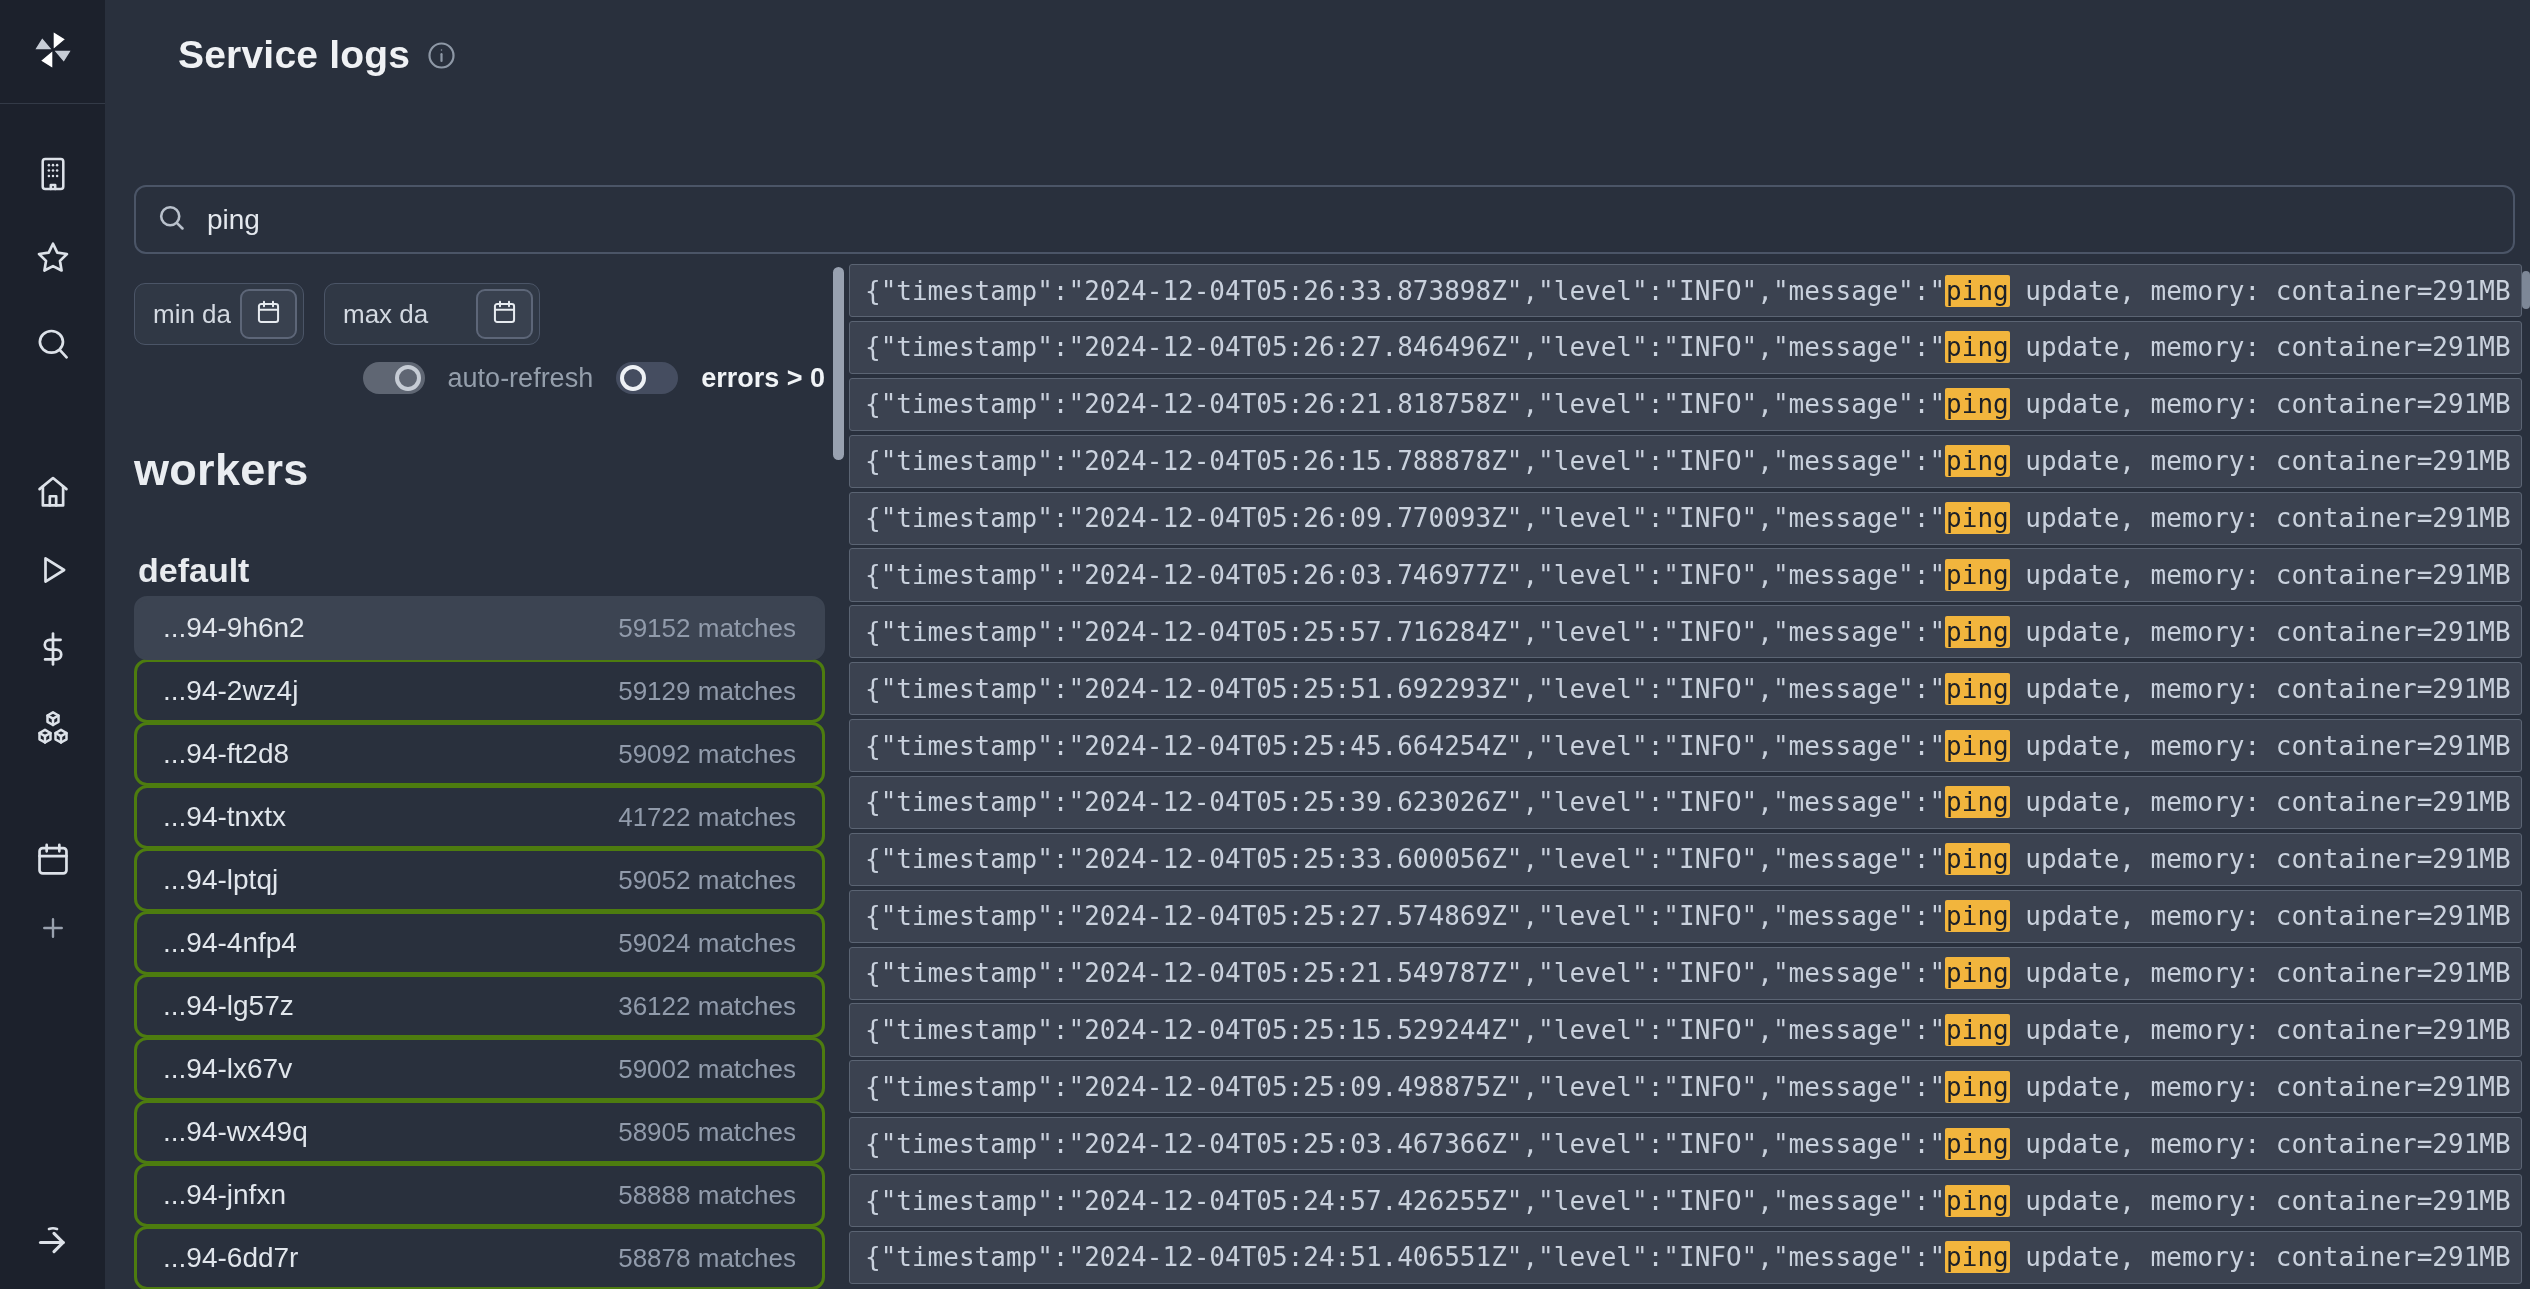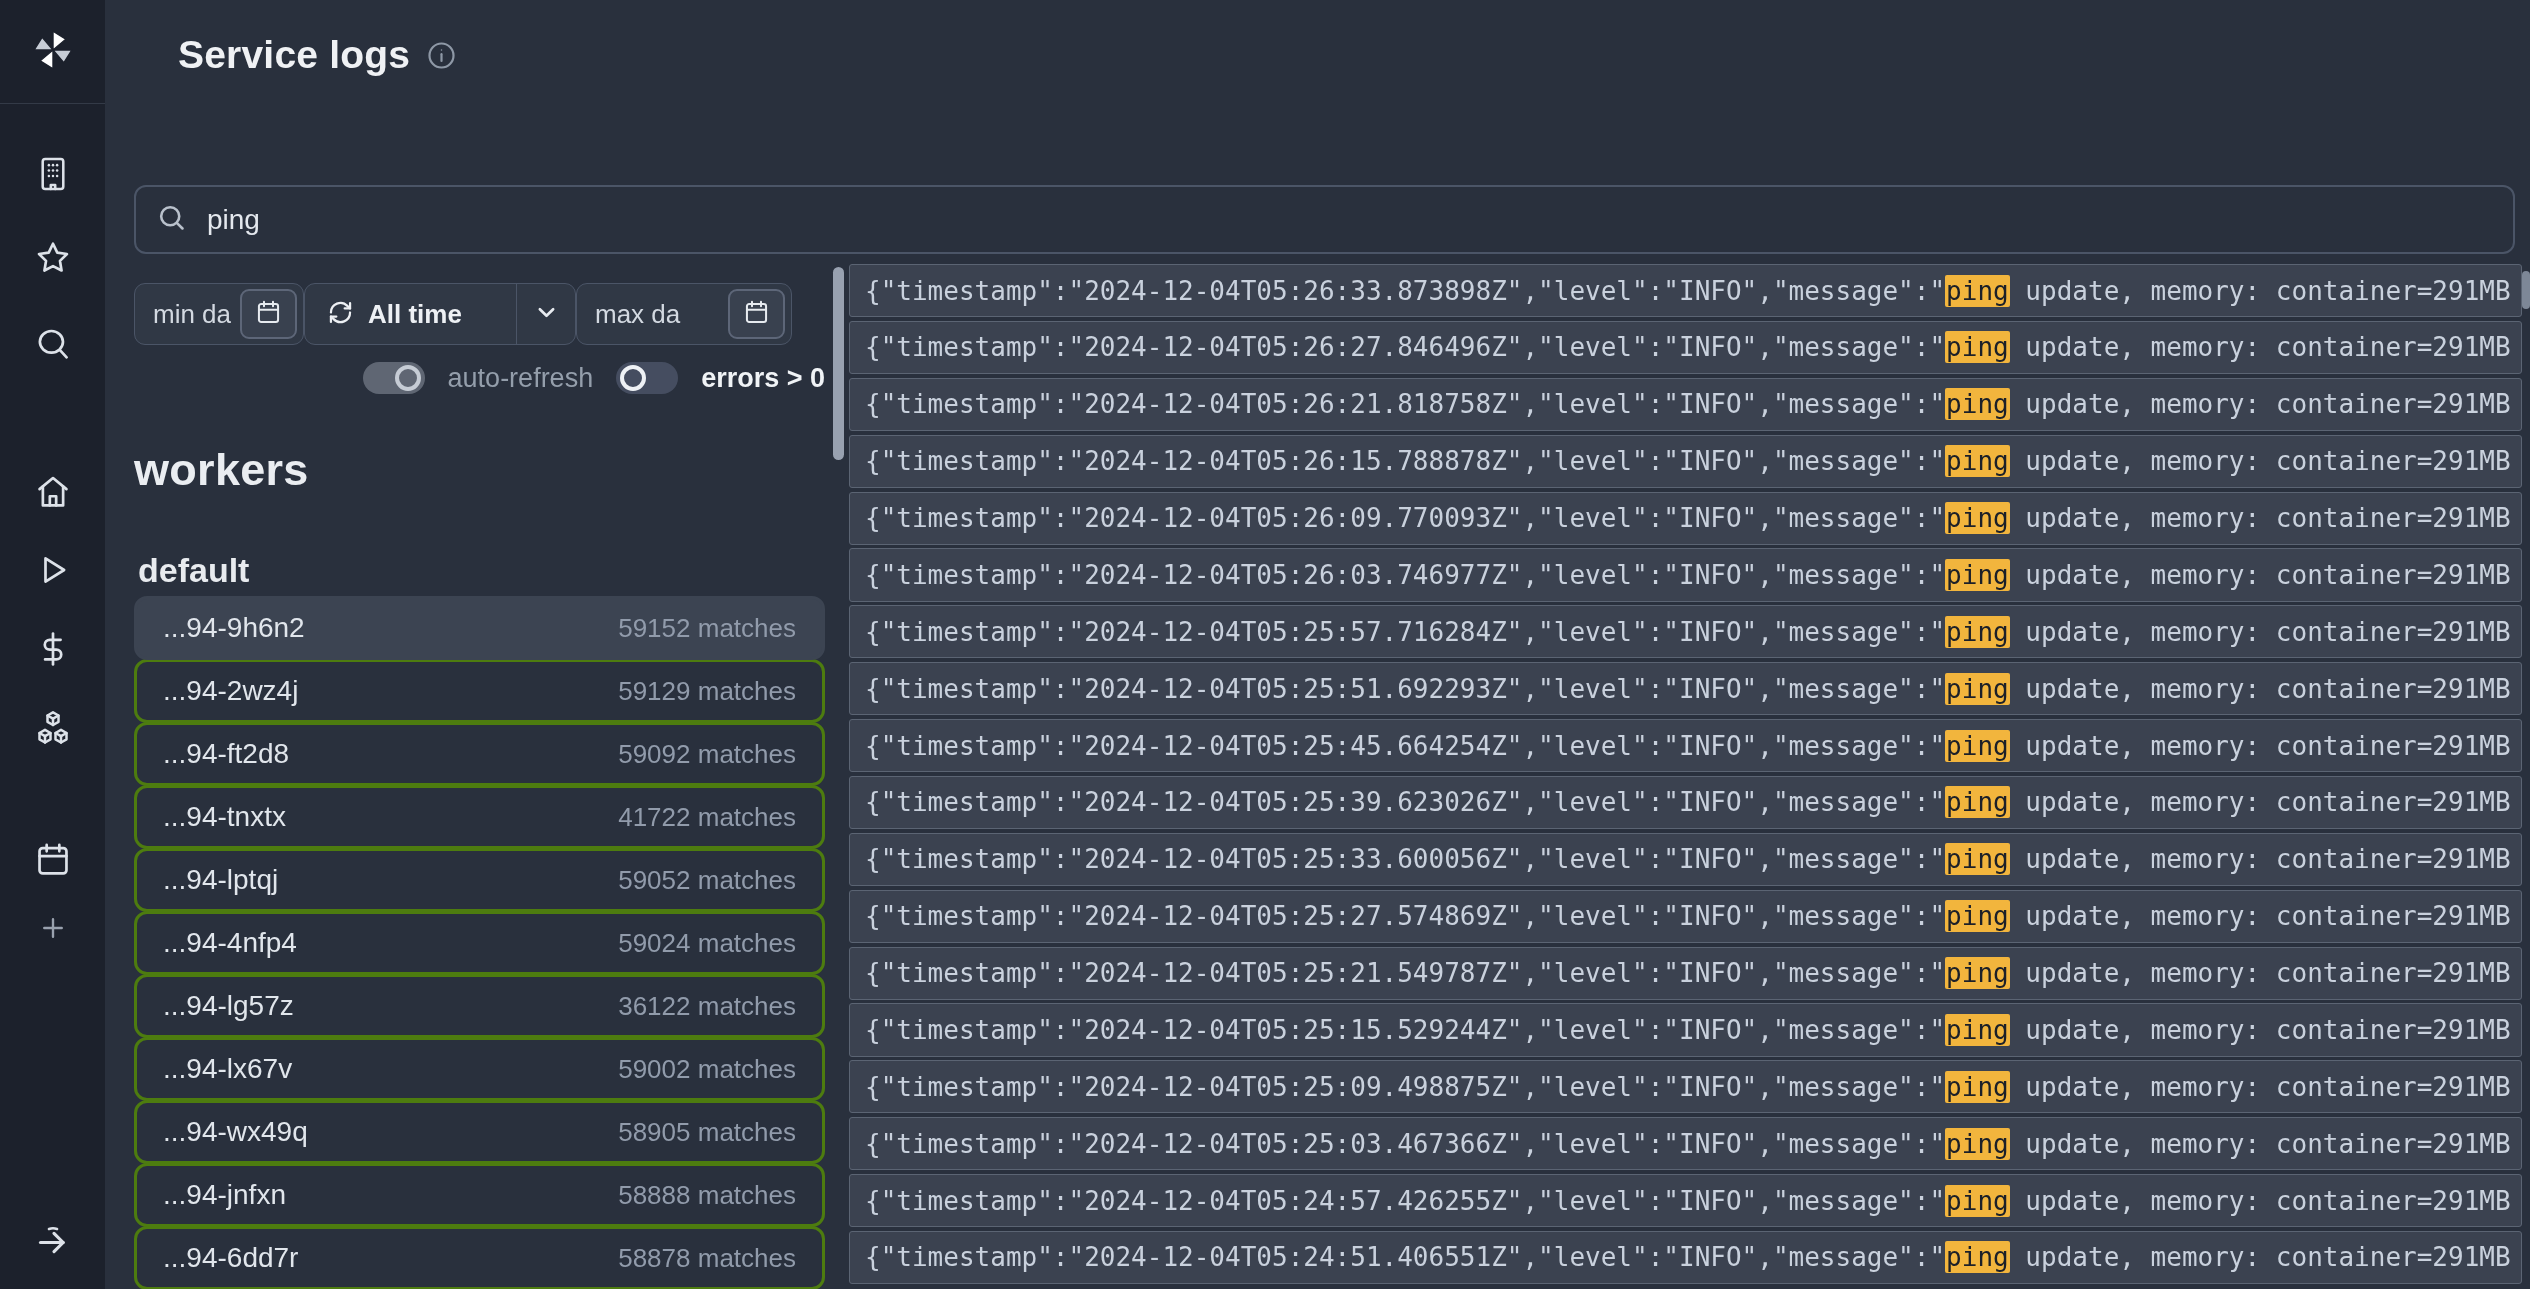--- a/index.html
+++ b/index.html
@@ -32,21 +32,21 @@
     position:absolute; left:134px; top:185px; width:2381px; height:69px;
     border:2px solid #4b5567; border-radius:12px;
     display:flex; align-items:center; padding:0 20px; gap:20px;
   }
   #searchbar svg { color:#b9c1cc; flex:none; }
   #search-input {
     flex:1; background:transparent; border:none; outline:none;
     color:#e4e8ee; font-size:28px; font-family:"Liberation Sans", sans-serif;
   }
   
-  #filter-row { position:absolute; left:134px; top:283px; height:62px; display:flex; gap:0; }
+  #filter-row { position:absolute; left:134px; top:283px; height:62px; display:flex; gap:20px; }
   .fbtn {
     height:62px; background:#303845; border:1px solid #4b5567; border-radius:11px;
     display:flex; align-items:center; color:#d3d9e1; cursor:pointer; overflow:hidden;
   }
   .date-btn { width:170px; padding:0 6px 0 18px; justify-content:space-between; }
   .date-btn .dlabel { font-size:26px; white-space:nowrap; overflow:hidden; flex:1; }
   .cal-btn {
     flex:none; width:57px; height:50px; border:2px solid #5d6678; border-radius:9px;
     background:#39414f; display:flex; align-items:center; justify-content:center; color:#e7ebf0;
   }
@@ -252,41 +252,20 @@
       <span class="cal-btn">
         <span>
           <svg width="27" height="27" viewBox="0 0 24 24" fill="none" stroke="currentColor" stroke-width="1.8" stroke-linecap="round" stroke-linejoin="round">
             <rect x="3.5" y="4.5" width="17" height="16" rx="2"></rect>
             <path d="M8 2.5v4M16 2.5v4M3.5 9.5h17"></path>
           </svg>
         </span>
       </span>
     </div>
 
-    <div class="fbtn" id="alltime-btn">
-      <span class="main">
-        <span>
-          <svg width="27" height="27" viewBox="0 0 24 24" fill="none" stroke="currentColor" stroke-width="2" stroke-linecap="round" stroke-linejoin="round">
-            <path d="M3.5 12a8.5 8.5 0 0 1 14.6-5.9L20.5 8.4"></path>
-            <path d="M20.5 3.6v4.8h-4.8"></path>
-            <path d="M20.5 12a8.5 8.5 0 0 1-14.6 5.9L3.5 15.6"></path>
-            <path d="M3.5 20.4v-4.8h4.8"></path>
-          </svg>
-        </span>
-        <span class="tlabel">All time</span>
-      </span>
-      <span class="vsep"></span>
-      <span class="chev">
-        <span>
-          <svg width="29" height="29" viewBox="0 0 24 24" fill="none" stroke="currentColor" stroke-width="2.2" stroke-linecap="round" stroke-linejoin="round">
-            <path d="m6.5 9.3 5.5 5.4 5.5-5.4"></path>
-          </svg>
-        </span>
-      </span>
-    </div>
 
     <div class="fbtn date-btn max">
       <span class="dlabel">max da</span>
       <span class="cal-btn">
         <span>
           <svg width="27" height="27" viewBox="0 0 24 24" fill="none" stroke="currentColor" stroke-width="1.8" stroke-linecap="round" stroke-linejoin="round">
             <rect x="3.5" y="4.5" width="17" height="16" rx="2"></rect>
             <path d="M8 2.5v4M16 2.5v4M3.5 9.5h17"></path>
           </svg>
         </span>

